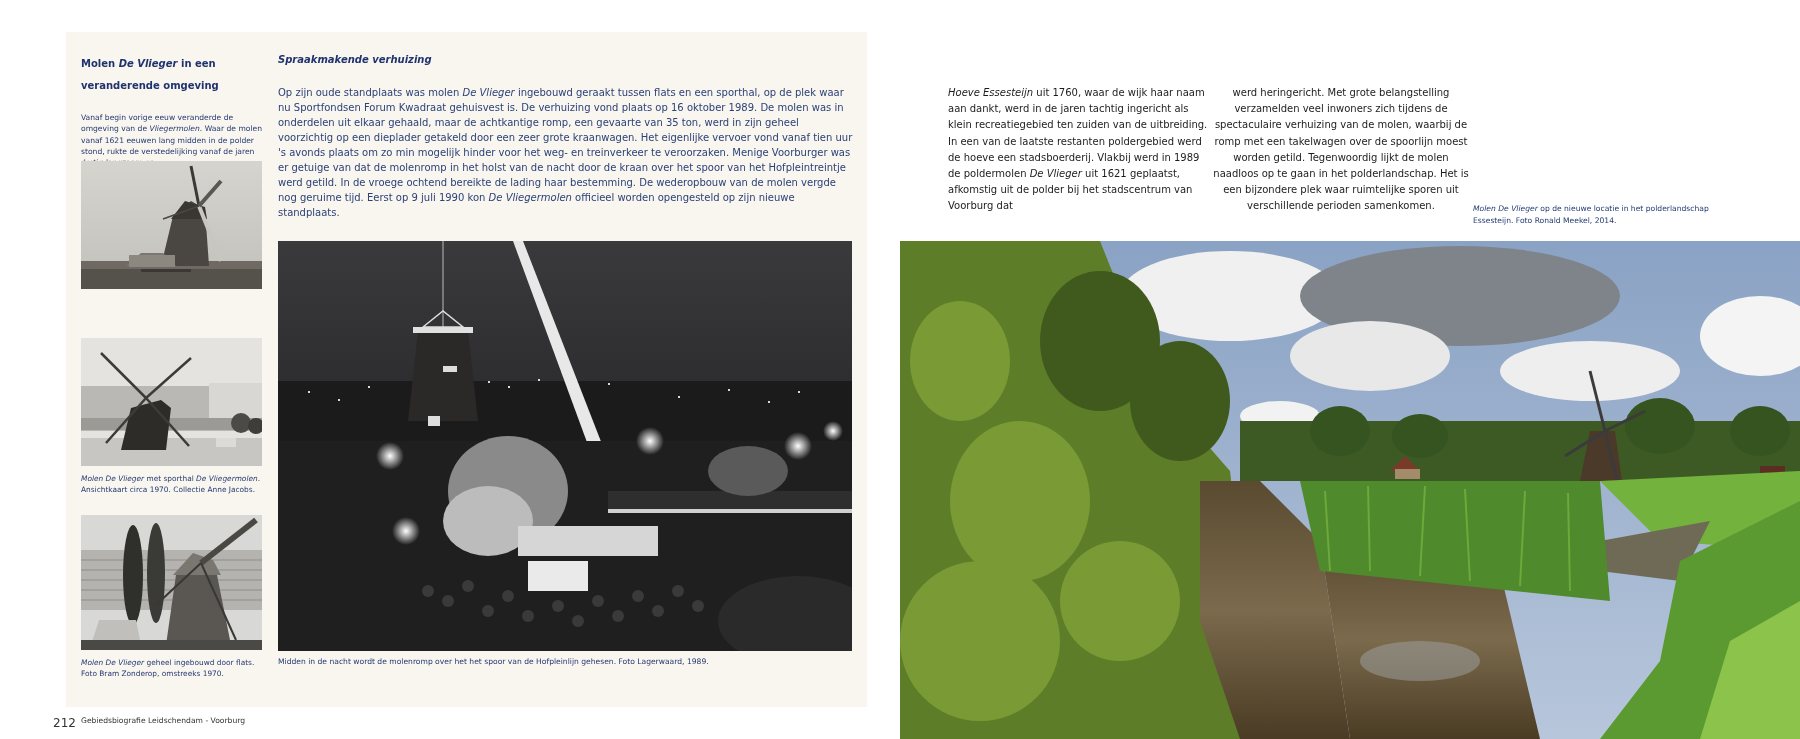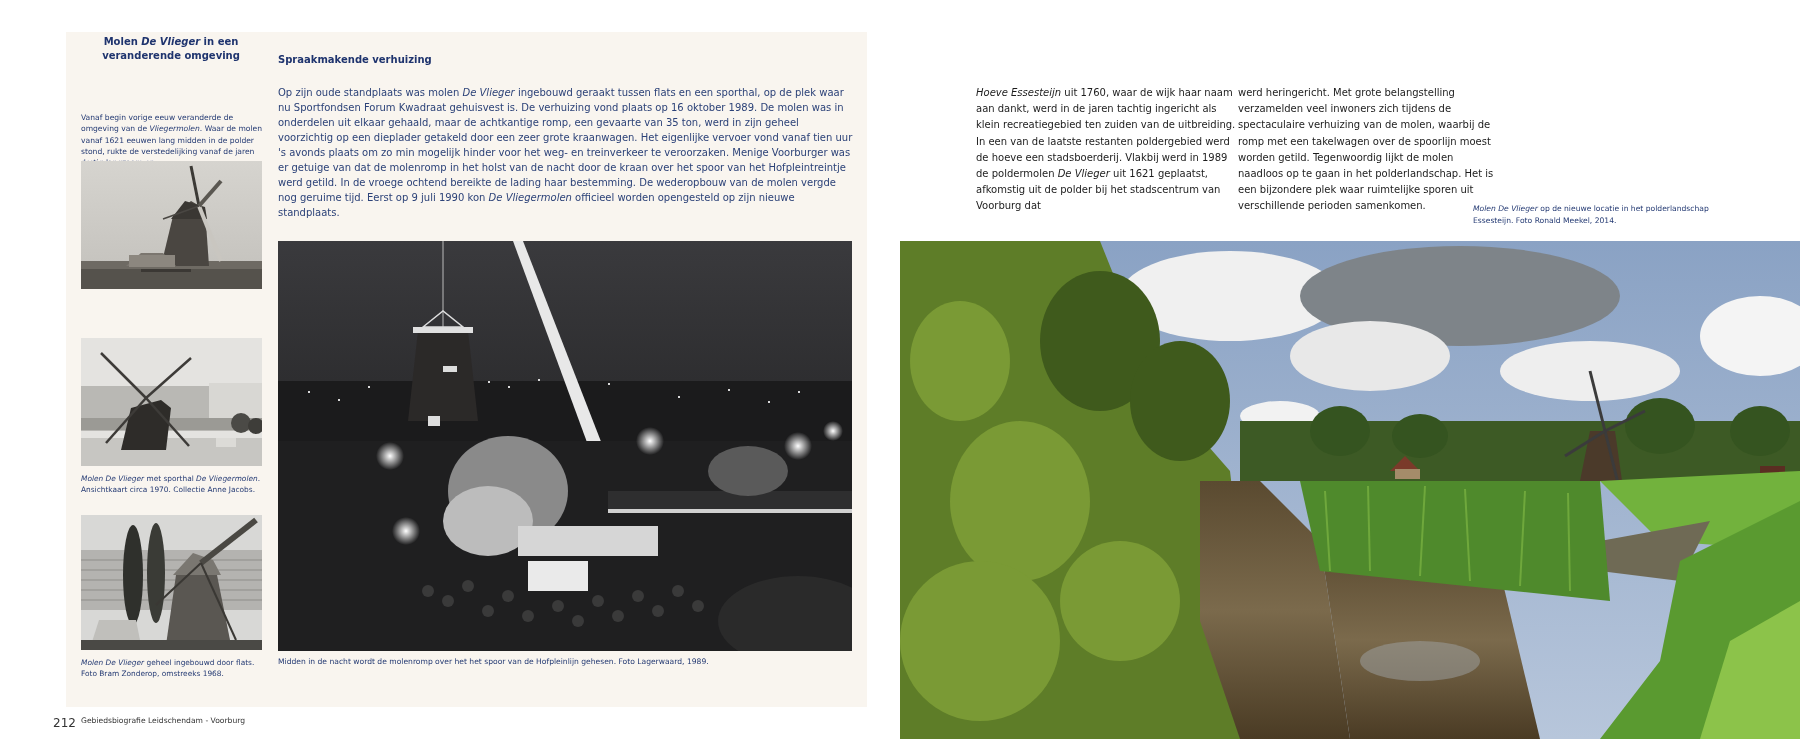--- a/index.html
+++ b/index.html
@@ -1,47 +1,47 @@
 <!DOCTYPE html>
 <html><head>
   <meta charset="utf-8">
   <style>
     * { margin: 0; padding: 0; box-sizing: border-box; }
     html, body { width: 1800px; height: 739px; overflow: hidden; background: #ffffff; }
     body { position: relative; font-family: "DejaVu Sans", "Liberation Sans", sans-serif; color: #243a73; }
 
     .left-page-bg { position: absolute; left: 66px; top: 32px; width: 801px; height: 675px; background: #f9f5ef; }
 
-    .sidebar-heading { position: absolute; left: 81px; top: 35px; width: 180px; font-size: 10px; line-height: 14px; font-weight: bold; color: #1f346e; text-align: center; }
+    .sidebar-heading { position: absolute; left: 81px; top: 53px; width: 180px; font-size: 10px; line-height: 22px; font-weight: bold; color: #1f346e; }
     .sidebar-intro { position: absolute; left: 81px; top: 96px; width: 185px; font-size: 7.6px; line-height: 11.3px; color: #243a73; margin-top: 16px; }
 
     .thumb { position: absolute; left: 81px; width: 181px; border: 0; overflow: hidden; }
     .thumb svg { display: block; width: 100%; height: 100%; }
     .thumb-1 { top: 161px; height: 128px; }
     .thumb-2 { top: 338px; height: 128px; }
     .thumb-3 { top: 515px; height: 135px; }
 
     .caption-small { position: absolute; left: 81px; width: 190px; font-size: 7.4px; line-height: 11.3px; color: #243a73; }
     .cap-1 { top: 298px; margin-top: 48px; }
     .cap-2 { top: 473px; }
     .cap-3 { top: 657px; }
 
-    .main-heading { position: absolute; left: 278px; top: 54px; font-size: 10px; font-weight: bold; color: #1f346e; }
+    .main-heading { position: absolute; left: 278px; top: 54px; font-size: 10px; font-weight: bold; color: #1f346e; font-style: italic; }
     .main-body { position: absolute; left: 278px; top: 85px; width: 578px; font-size: 10px; line-height: 15px; color: #2c4278; }
 
     .night-photo { position: absolute; left: 278px; top: 241px; width: 574px; height: 410px; overflow: hidden; }
     .night-photo svg { display: block; width: 100%; height: 100%; }
     .night-caption { position: absolute; left: 278px; top: 657px; font-size: 7.6px; color: #243a73; white-space: nowrap; }
 
     .folio { position: absolute; left: 53px; top: 716px; font-size: 12px; color: #333; }
     .running-title { position: absolute; left: 81px; top: 716px; font-size: 7.6px; color: #333; }
 
-    .right-col { position: absolute; top: 85px; width: 262px; font-size: 10px; line-height: 16.2px; color: #1c1c1c; margin-left: 28px; }
+    .right-col { position: absolute; top: 85px; width: 262px; font-size: 10px; line-height: 16.2px; color: #1c1c1c; }
     .right-col-1 { left: 948px; }
-    .right-col-2 { left: 1210px; }
+    .right-col-2 { left: 1210px; text-align: center; }
     .right-caption { position: absolute; left: 1473px; top: 203px; width: 260px; font-size: 7.6px; line-height: 11.5px; color: #243a73; }
 
     .landscape { position: absolute; left: 900px; top: 241px; width: 900px; height: 498px; overflow: hidden; }
     .landscape svg { display: block; width: 100%; height: 100%; }
 
     i, em { font-style: italic; }
   </style>
 </head>
 <body>
 
@@ -109,21 +109,21 @@
     <ellipse cx="75" cy="58" rx="9" ry="50" fill="#3a3b36"></ellipse>
     <polygon points="85,130 95,60 115,45 135,55 150,130" fill="#5a5752"></polygon>
     <polygon points="92,60 112,38 132,45 140,60" fill="#7a7771"></polygon>
     <line x1="120" y1="48" x2="175" y2="5" stroke="#4a4843" stroke-width="6"></line>
     <line x1="120" y1="48" x2="155" y2="125" stroke="#3a3834" stroke-width="2"></line>
     <line x1="120" y1="48" x2="75" y2="90" stroke="#3a3834" stroke-width="2"></line>
     <polygon points="10,130 18,105 55,105 60,130" fill="#c0bfbb"></polygon>
     <rect y="125" width="181" height="10" fill="#4a4945"></rect>
   </svg>
 </div>
-<div class="caption-small cap-3"><i>Molen </i><i>De Vlieger</i><span> geheel ingebouwd door flats.</span><br><span>Foto Bram Zonderop, omstreeks 1968.</span></div>
+<div class="caption-small cap-3"><i>Molen </i><i>De Vlieger</i><span> geheel ingebouwd door flats.</span><br><span>Foto Bram Zonderop, omstreeks 1970.</span></div>
 
 <div class="main-heading">Spraakmakende verhuizing</div>
 <div class="main-body"><span>Op zijn oude standplaats was molen </span><i>De Vlieger</i><span> ingebouwd geraakt tussen flats en een sporthal, op de plek waar nu Sportfondsen Forum Kwadraat gehuisvest is. De verhuizing vond plaats op 16 oktober 1989. De molen was in onderdelen uit elkaar gehaald, maar de achtkantige romp, een gevaarte van 35 ton, werd in zijn geheel voorzichtig op een dieplader getakeld door een zeer grote kraanwagen. Het eigenlijke vervoer vond vanaf tien uur 's avonds plaats om zo min mogelijk hinder voor het weg- en treinverkeer te veroorzaken. Menige Voorburger was er getuige van dat de molenromp in het holst van de nacht door de kraan over het spoor van het Hofpleintreintje werd getild. In de vroege ochtend bereikte de lading haar bestemming. De wederopbouw van de molen vergde nog geruime tijd. Eerst op 9 juli 1990 kon </span><i>De Vliegermolen</i><span> officieel worden opengesteld op zijn nieuwe standplaats.</span></div>
 
 <div class="night-photo">
   <svg viewBox="0 0 574 410" preserveAspectRatio="none">
     <defs>
       <linearGradient id="nsky" x1="0" y1="0" x2="0" y2="1">
         <stop offset="0" stop-color="#3a3a3d"></stop>
           <stop offset="0.45" stop-color="#2a2a2c"></stop>

